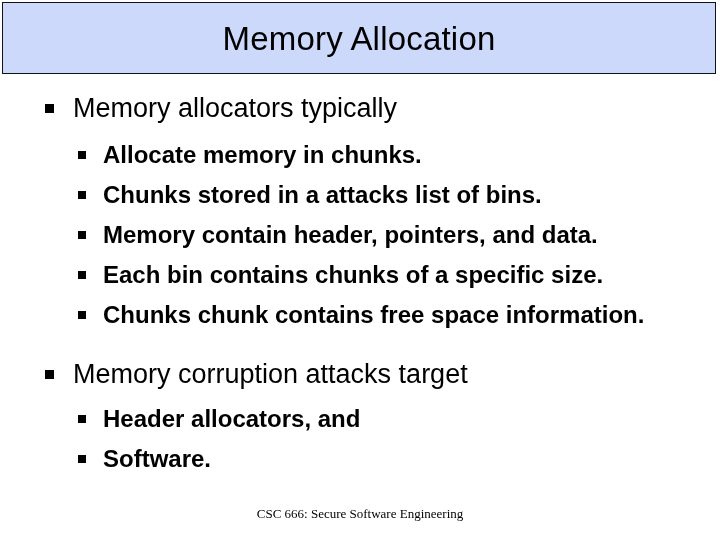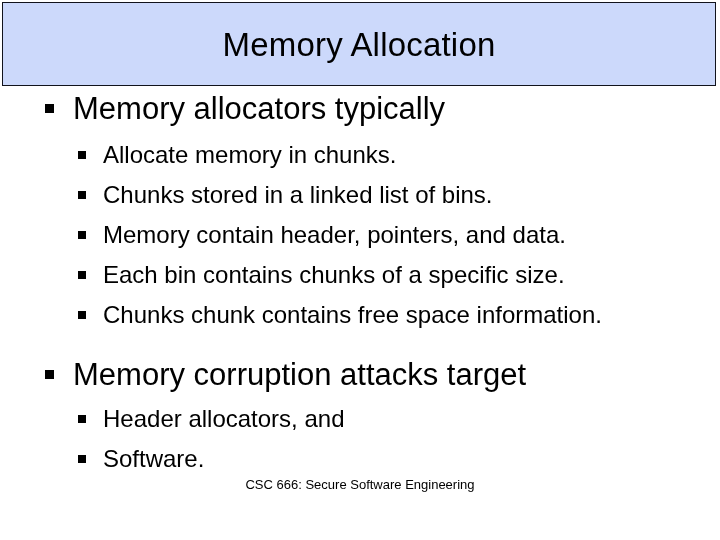--- a/index.html
+++ b/index.html
@@ -23,21 +23,21 @@
     height: 540px;
     background: #ffffff;
   }
 
   
   .title-box {
     position: absolute;
     left: 2px;
     top: 2px;
     width: 714px;
-    height: 84px;
+    height: 72px;
     box-sizing: border-box;
     background: #ccd9fb;
     border: 1.5px solid #11131c;
     display: flex;
     align-items: center;
     justify-content: center;
   }
   .title-text {
     font-size: 33px;
     font-weight: 400;
@@ -53,61 +53,62 @@
     left: 0;
     top: 88px;
     width: 720px;
   }
 
   .blk { display: block; }
 
   .l1 {
     position: relative;
     padding-left: 73px;
-    font-size: 31px;
+    font-size: 27px;
     line-height: 41px;
     white-space: nowrap;
   }
   .l1 .bullet {
     position: absolute;
     left: 45px;
     top: 16px;
     width: 9px;
     height: 9px;
     background: #000000;
   }
 
   .l2 {
     position: relative;
     padding-left: 103px;
     font-size: 24px;
     line-height: 40px;
     white-space: nowrap;
+    font-weight: bold;
   }
   .l2 .bullet {
     position: absolute;
     left: 78px;
     top: 16px;
     width: 8px;
     height: 8px;
     background: #000000;
   }
 
   .gap-a { height: 6px; }
   .gap-b { height: 19px; }
   .gap-c { height: 4px; }
 
   
   .footer {
     position: absolute;
     left: 0;
-    top: 477px;
+    top: 506px;
     width: 720px;
     text-align: center;
-    font-family: Liberation Sans, sans-serif;
+    font-family: Liberation Serif, serif;
     font-size: 13px;
     line-height: 16px;
     color: #000000;
   }
 </style>
 </head>
 <body>
 
 <div class="slide">
 
@@ -124,21 +125,21 @@
       </div>
 
       <div class="gap-a"></div>
 
       <div class="l2">
         <span class="bullet"></span>
         <span>Allocate memory in chunks.</span>
       </div>
       <div class="l2">
         <span class="bullet"></span>
-        <span>Chunks stored in a linked list of bins.</span>
+        <span>Chunks stored in a attacks list of bins.</span>
       </div>
       <div class="l2">
         <span class="bullet"></span>
         <span>Memory contain header, pointers, and data.</span>
       </div>
       <div class="l2">
         <span class="bullet"></span>
         <span>Each bin contains chunks of a specific size.</span>
       </div>
       <div class="l2">

